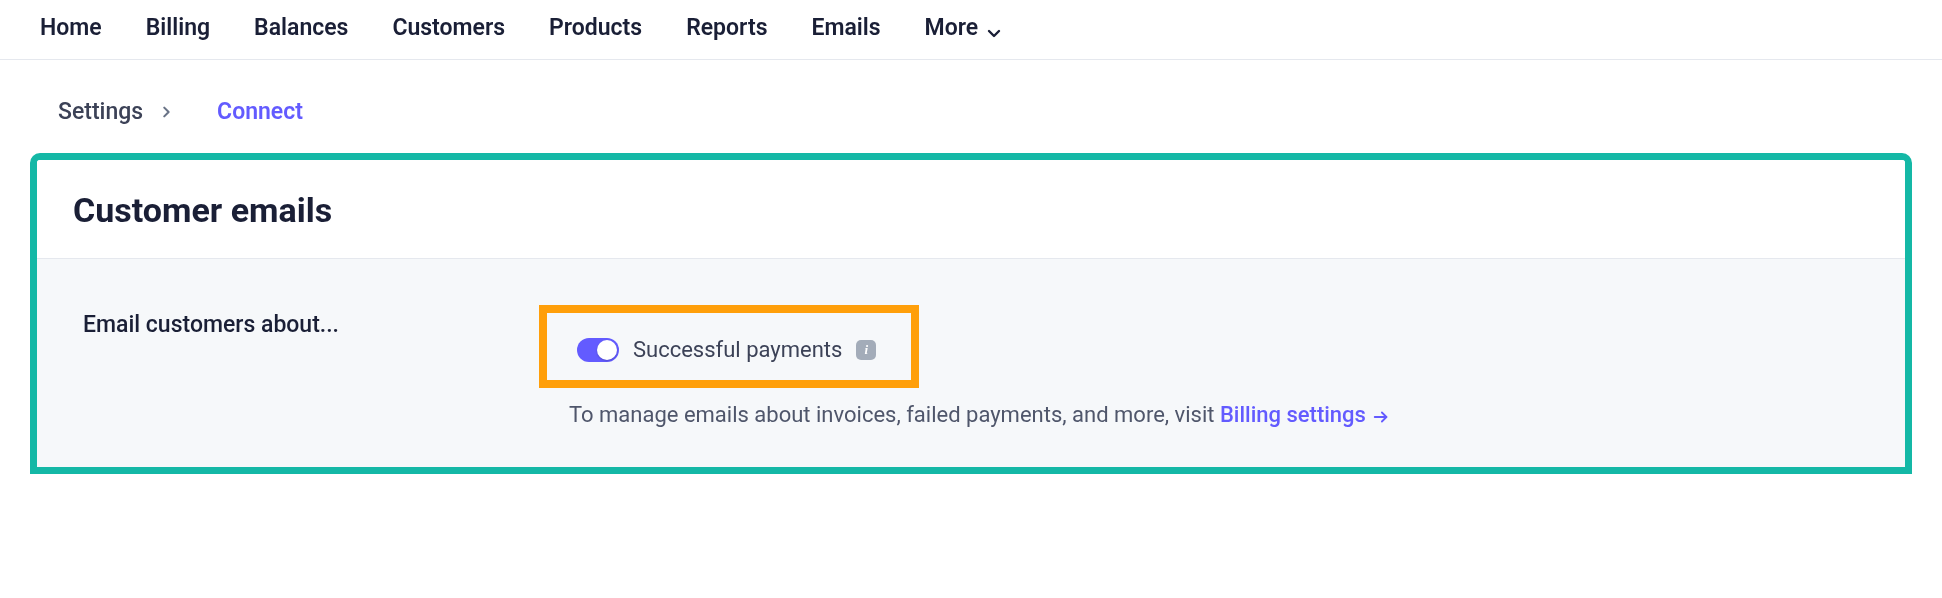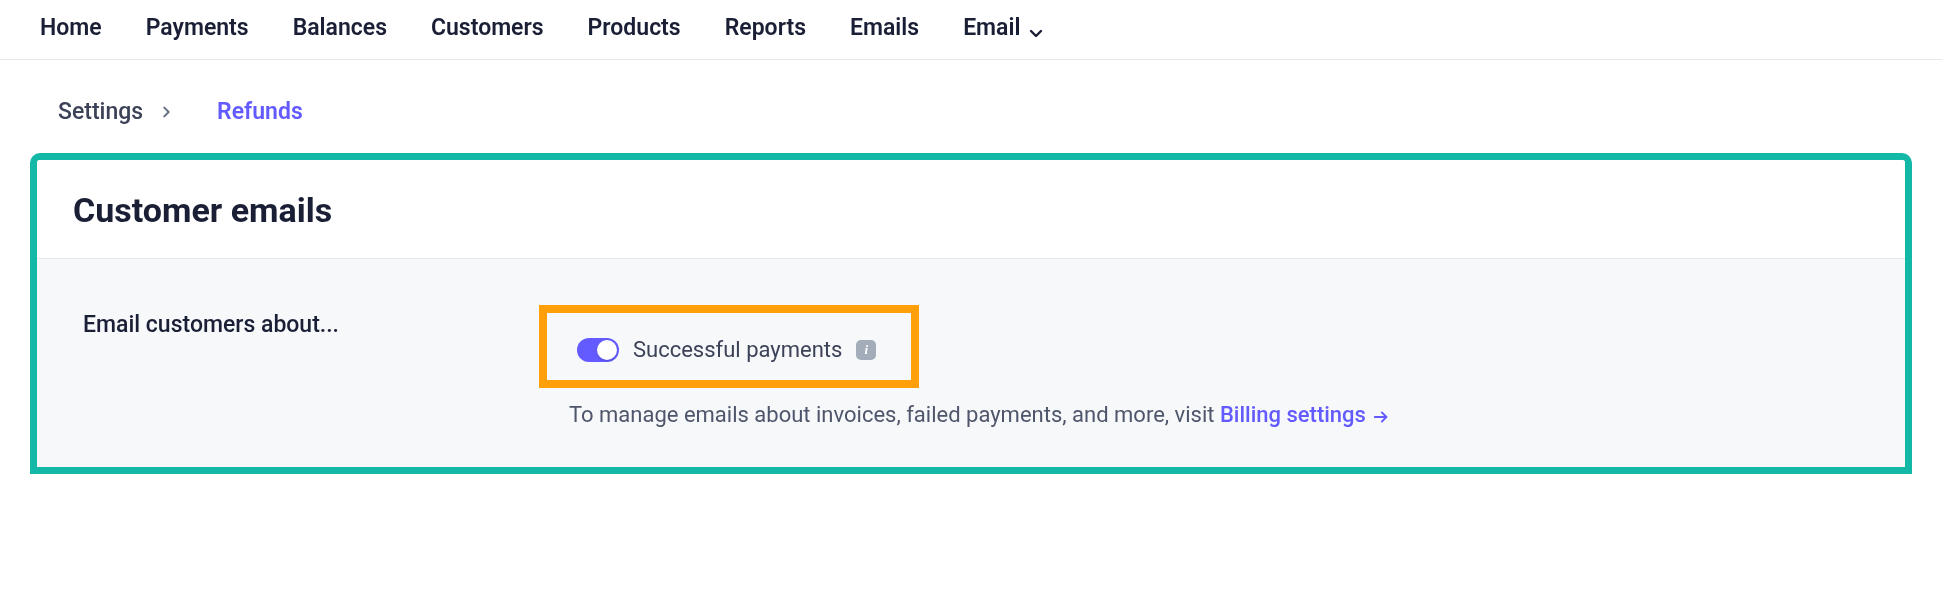--- a/index.html
+++ b/index.html
@@ -140,44 +140,44 @@
     align-items: center;
     gap: 6px;
   }
   .arrow-right-svg { width: 18px; height: 18px; display: inline-block; }
 </style>
 </head>
 <body>
 
 <nav class="topnav">
   <a>Home</a>
-  <a>Payments</a>
+  <a>Billing</a>
   <a>Balances</a>
   <a>Customers</a>
   <a>Products</a>
   <a>Reports</a>
   <a>Emails</a>
   <a>
-    <span>Email</span>
+    <span>More</span>
     <span class="chevron-down-svg">
       <svg viewBox="0 0 16 16" fill="none" stroke="#1a1f36" stroke-width="2.4" stroke-linecap="round" stroke-linejoin="round">
           <polyline points="3 6 8 11 13 6"></polyline>
         </svg>
     </span>
   </a>
 </nav>
 
 <div class="breadcrumb">
   <span class="crumb">Settings</span>
   <span class="sep">
     <svg viewBox="0 0 16 16" fill="none" stroke="#697386" stroke-width="2.4" stroke-linecap="round" stroke-linejoin="round">
         <polyline points="6 3 11 8 6 13"></polyline>
       </svg>
   </span>
-  <span class="crumb active">Refunds</span>
+  <span class="crumb active">Connect</span>
 </div>
 
 <div class="panel">
   <div class="panel-header">
     <h1>Customer emails</h1>
   </div>
   <div class="panel-body">
     <div class="section-label">Email customers about...</div>
 
     <div class="controls-col">

